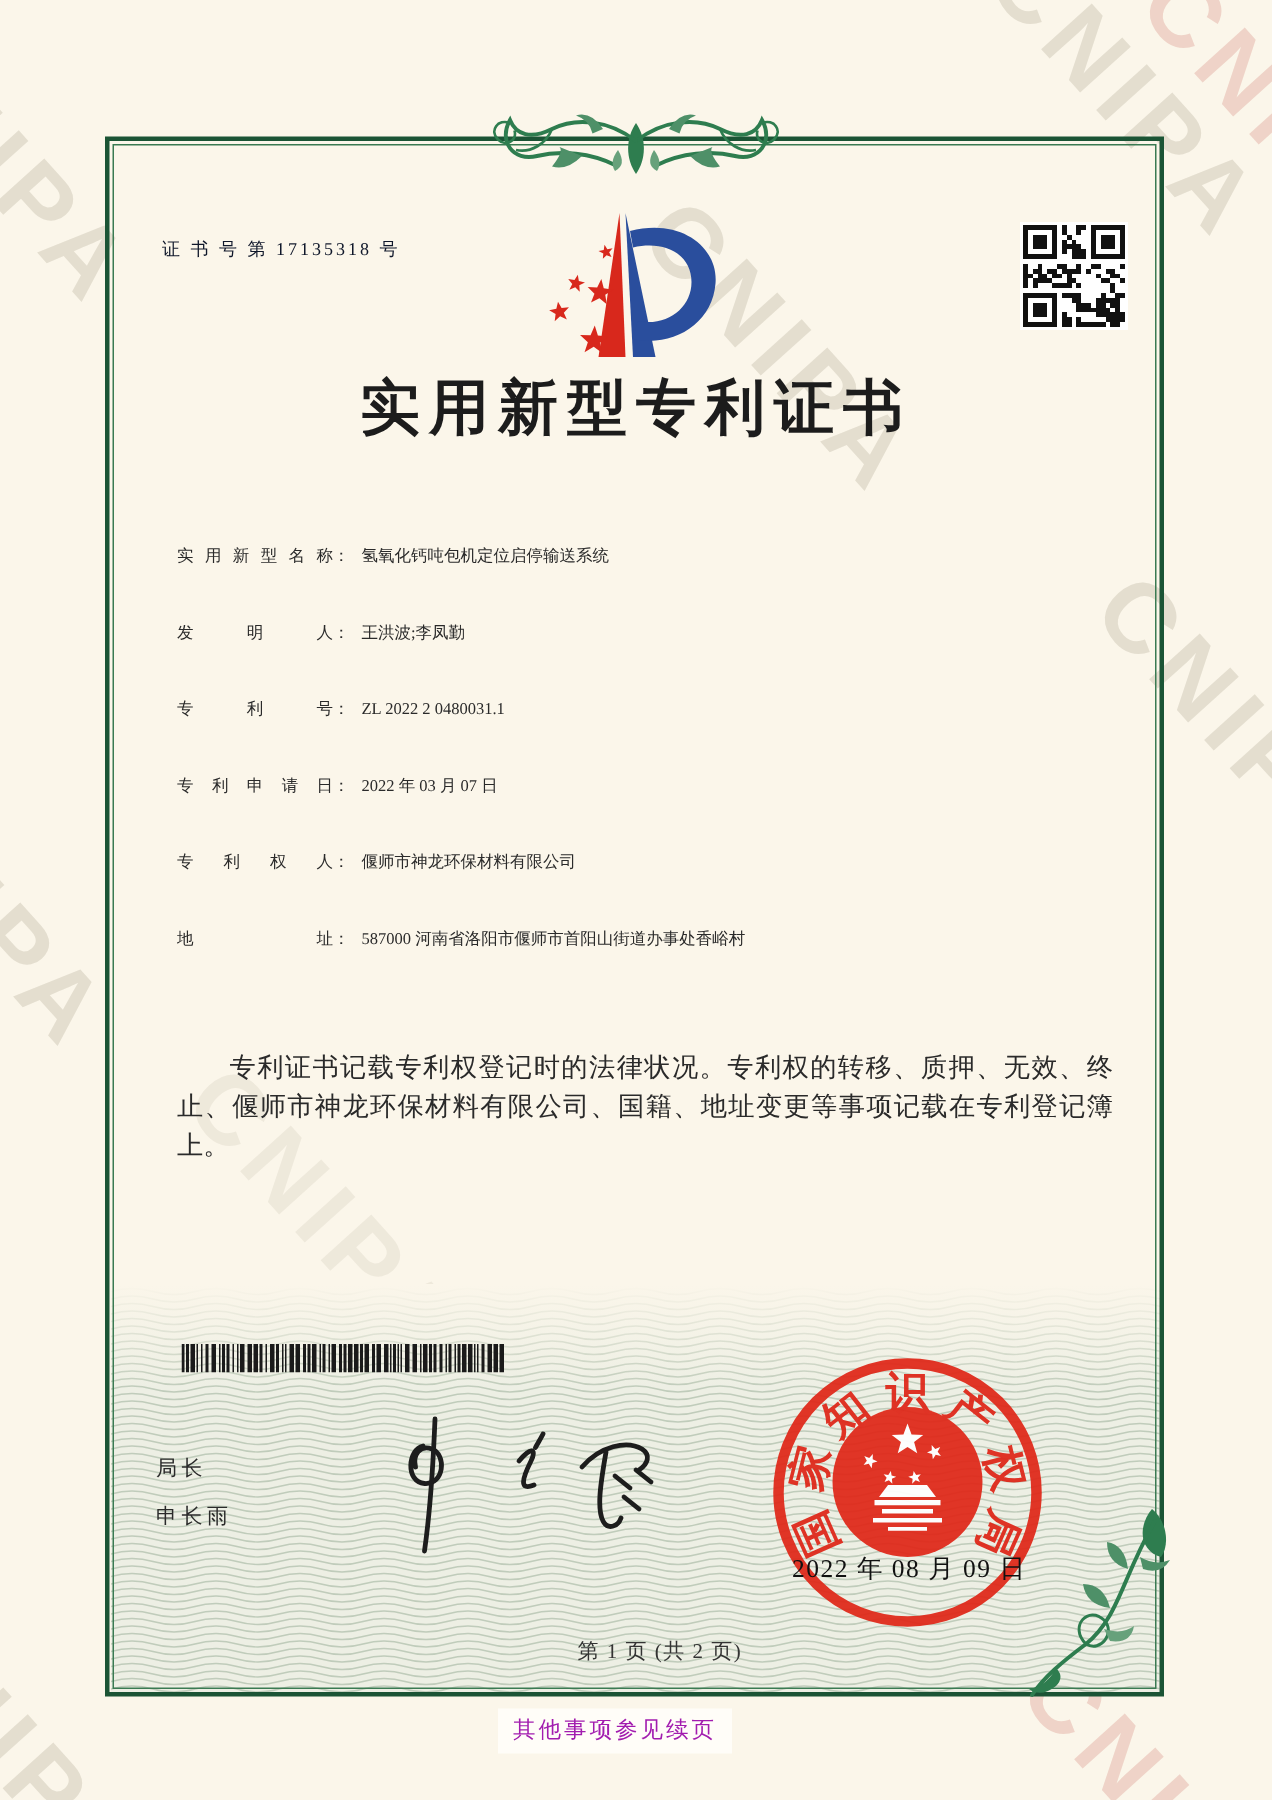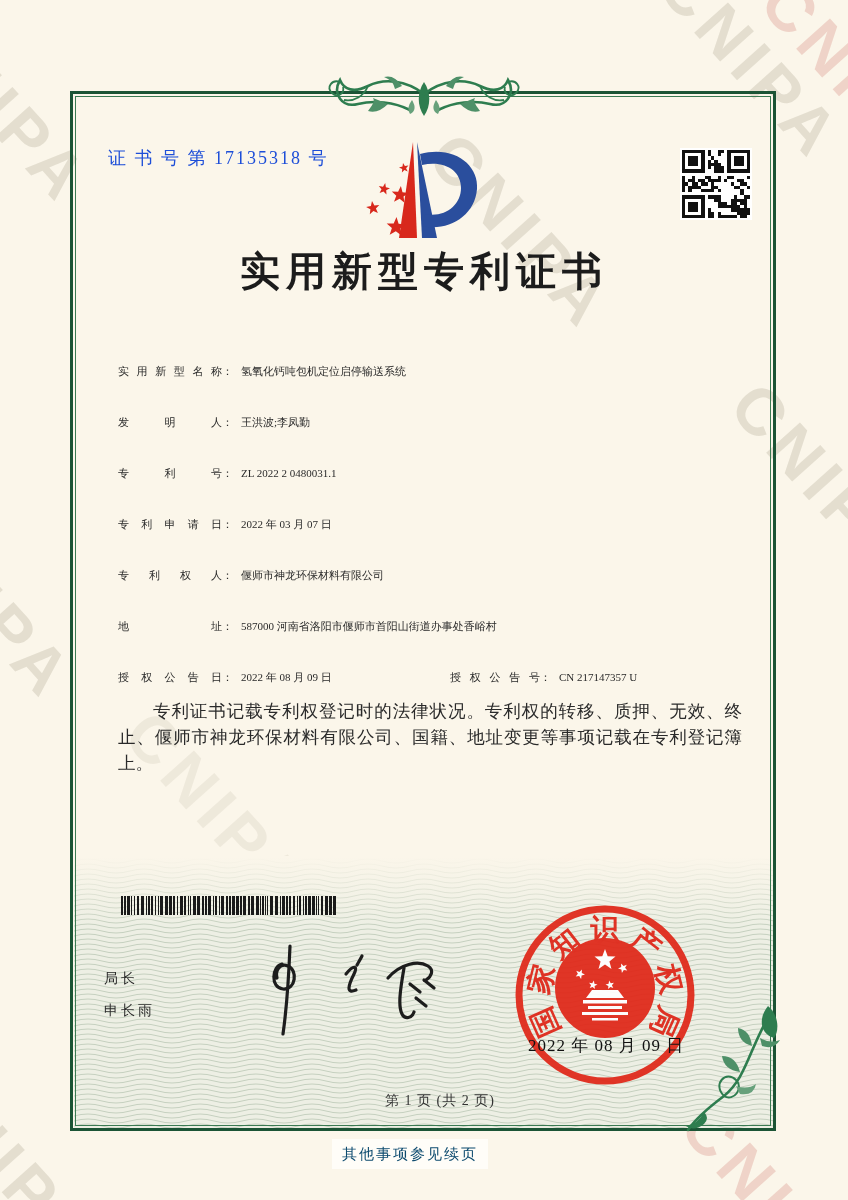--- a/index.html
+++ b/index.html
@@ -9,21 +9,21 @@
       font-weight:700;font-size:66px;letter-spacing:7px;transform:rotate(48deg);
       transform-origin:left top;white-space:nowrap;pointer-events:none;}
   .wm.gray{color:rgba(164,154,132,0.26);}
   .wm.pink{color:rgba(208,122,110,0.28);}
   .band{position:absolute;left:74px;top:856px;width:699px;height:272px;background:#edefe4;}
   .band-fade{position:absolute;left:0;top:0;width:699px;height:70px;
       background:linear-gradient(180deg,#fbf6ea 0%,rgba(251,246,234,0) 100%);}
   .frame{position:absolute;left:70px;top:91px;width:700px;height:1034px;
       border:3px solid #1b5435;}
   .frame-inner{position:absolute;left:2px;top:2px;right:2px;bottom:2px;border:1px solid #3a7a52;}
-  .cert-no{position:absolute;left:108px;top:146px;font-size:18px;letter-spacing:2px;color:#1d4ed8;}
+  .cert-no{position:absolute;left:108px;top:158px;font-size:12px;letter-spacing:2px;color:#0f172a;}
   .logo{position:absolute;left:356px;top:138px;width:136px;height:116px;}
   .qr{position:absolute;left:680px;top:148px;width:68px;height:68px;background:#fff;padding:2px;}
   .title{position:absolute;left:0;top:244px;width:848px;text-align:center;
       font-size:40px;font-weight:700;letter-spacing:6px;color:#1c1c1c;}
   .fields{position:absolute;left:118px;top:358px;width:624px;font-size:11px;}
   .f-row{position:relative;height:27px;line-height:27px;margin-bottom:24px;white-space:nowrap;}
   .f-label{display:inline-block;width:104px;text-align:justify;text-align-last:justify;}
   .f-colon{display:inline-block;margin-right:8px;}
   .pair2{position:absolute;left:332px;top:0;}
   .pair2 .f-label{width:90px;}
@@ -35,21 +35,21 @@
   .officer .name{margin-top:14px;}
   .signature{position:absolute;left:250px;top:936px;width:200px;height:105px;}
   .seal{position:absolute;left:510px;top:900px;width:190px;height:190px;opacity:.93;}
   .seal-arc{position:absolute;left:0;top:0;width:190px;height:190px;color:#df2517;
       font-weight:700;font-size:29px;font-family:"Liberation Serif",serif;}
   .seal-date{position:absolute;left:528px;top:1034px;width:170px;font-size:17px;
       letter-spacing:1px;color:#111;z-index:8;}
   .page-info{position:absolute;left:16px;top:1092px;width:848px;text-align:center;
       font-size:14px;letter-spacing:1px;color:#333;}
   .cont-note{position:absolute;left:332px;top:1139px;width:156px;height:30px;line-height:30px;
-      background:#fffdf8;text-align:center;font-size:15px;letter-spacing:2px;color:#0c4a6e;}
+      background:#fffdf8;text-align:center;font-size:15px;letter-spacing:2px;color:#a21caf;}
   .ornament-top{position:absolute;left:296px;top:64px;width:256px;height:58px;}
   .ornament-corner{position:absolute;left:682px;top:1000px;width:100px;height:135px;}
   .waves-svg{position:absolute;left:0;top:0;}
 </style>
 </head>
 <body>
 
 <div class="page">
 
   <div class="wm gray" style="left:-52px;top:-8px">CNIPA</div>
@@ -263,26 +263,20 @@
     </div>
     <div class="f-row">
       <span class="f-label">专利申请日</span><span class="f-colon">：</span><span>2022 年 03 月 07 日</span>
     </div>
     <div class="f-row">
       <span class="f-label">专利权人</span><span class="f-colon">：</span><span>偃师市神龙环保材料有限公司</span>
     </div>
     <div class="f-row">
       <span class="f-label">地址</span><span class="f-colon">：</span><span>587000  河南省洛阳市偃师市首阳山街道办事处香峪村</span>
     </div>
-    <div class="f-row">
-      <span class="f-label">授权公告日</span><span class="f-colon">：</span><span>2022 年 08 月 09 日</span>
-      <span class="pair2">
-        <span class="f-label">授权公告号</span><span class="f-colon">：</span><span>CN 217147357 U</span>
-      </span>
-    </div>
   </div>
 
   <div class="body-text">
     <p>专利证书记载专利权登记时的法律状况。专利权的转移、质押、无效、终止、偃师市神龙环保材料有限公司、国籍、地址变更等事项记载在专利登记簿上。</p>
   </div>
 
   <svg class="barcode" id="barcode" viewBox="0 0 217 19">
       <rect x="0" y="0" width="2" height="19" fill="#1a1a1a"></rect>
       <rect x="3" y="0" width="2" height="19" fill="#1a1a1a"></rect>
       <rect x="6" y="0" width="3" height="19" fill="#1a1a1a"></rect>

